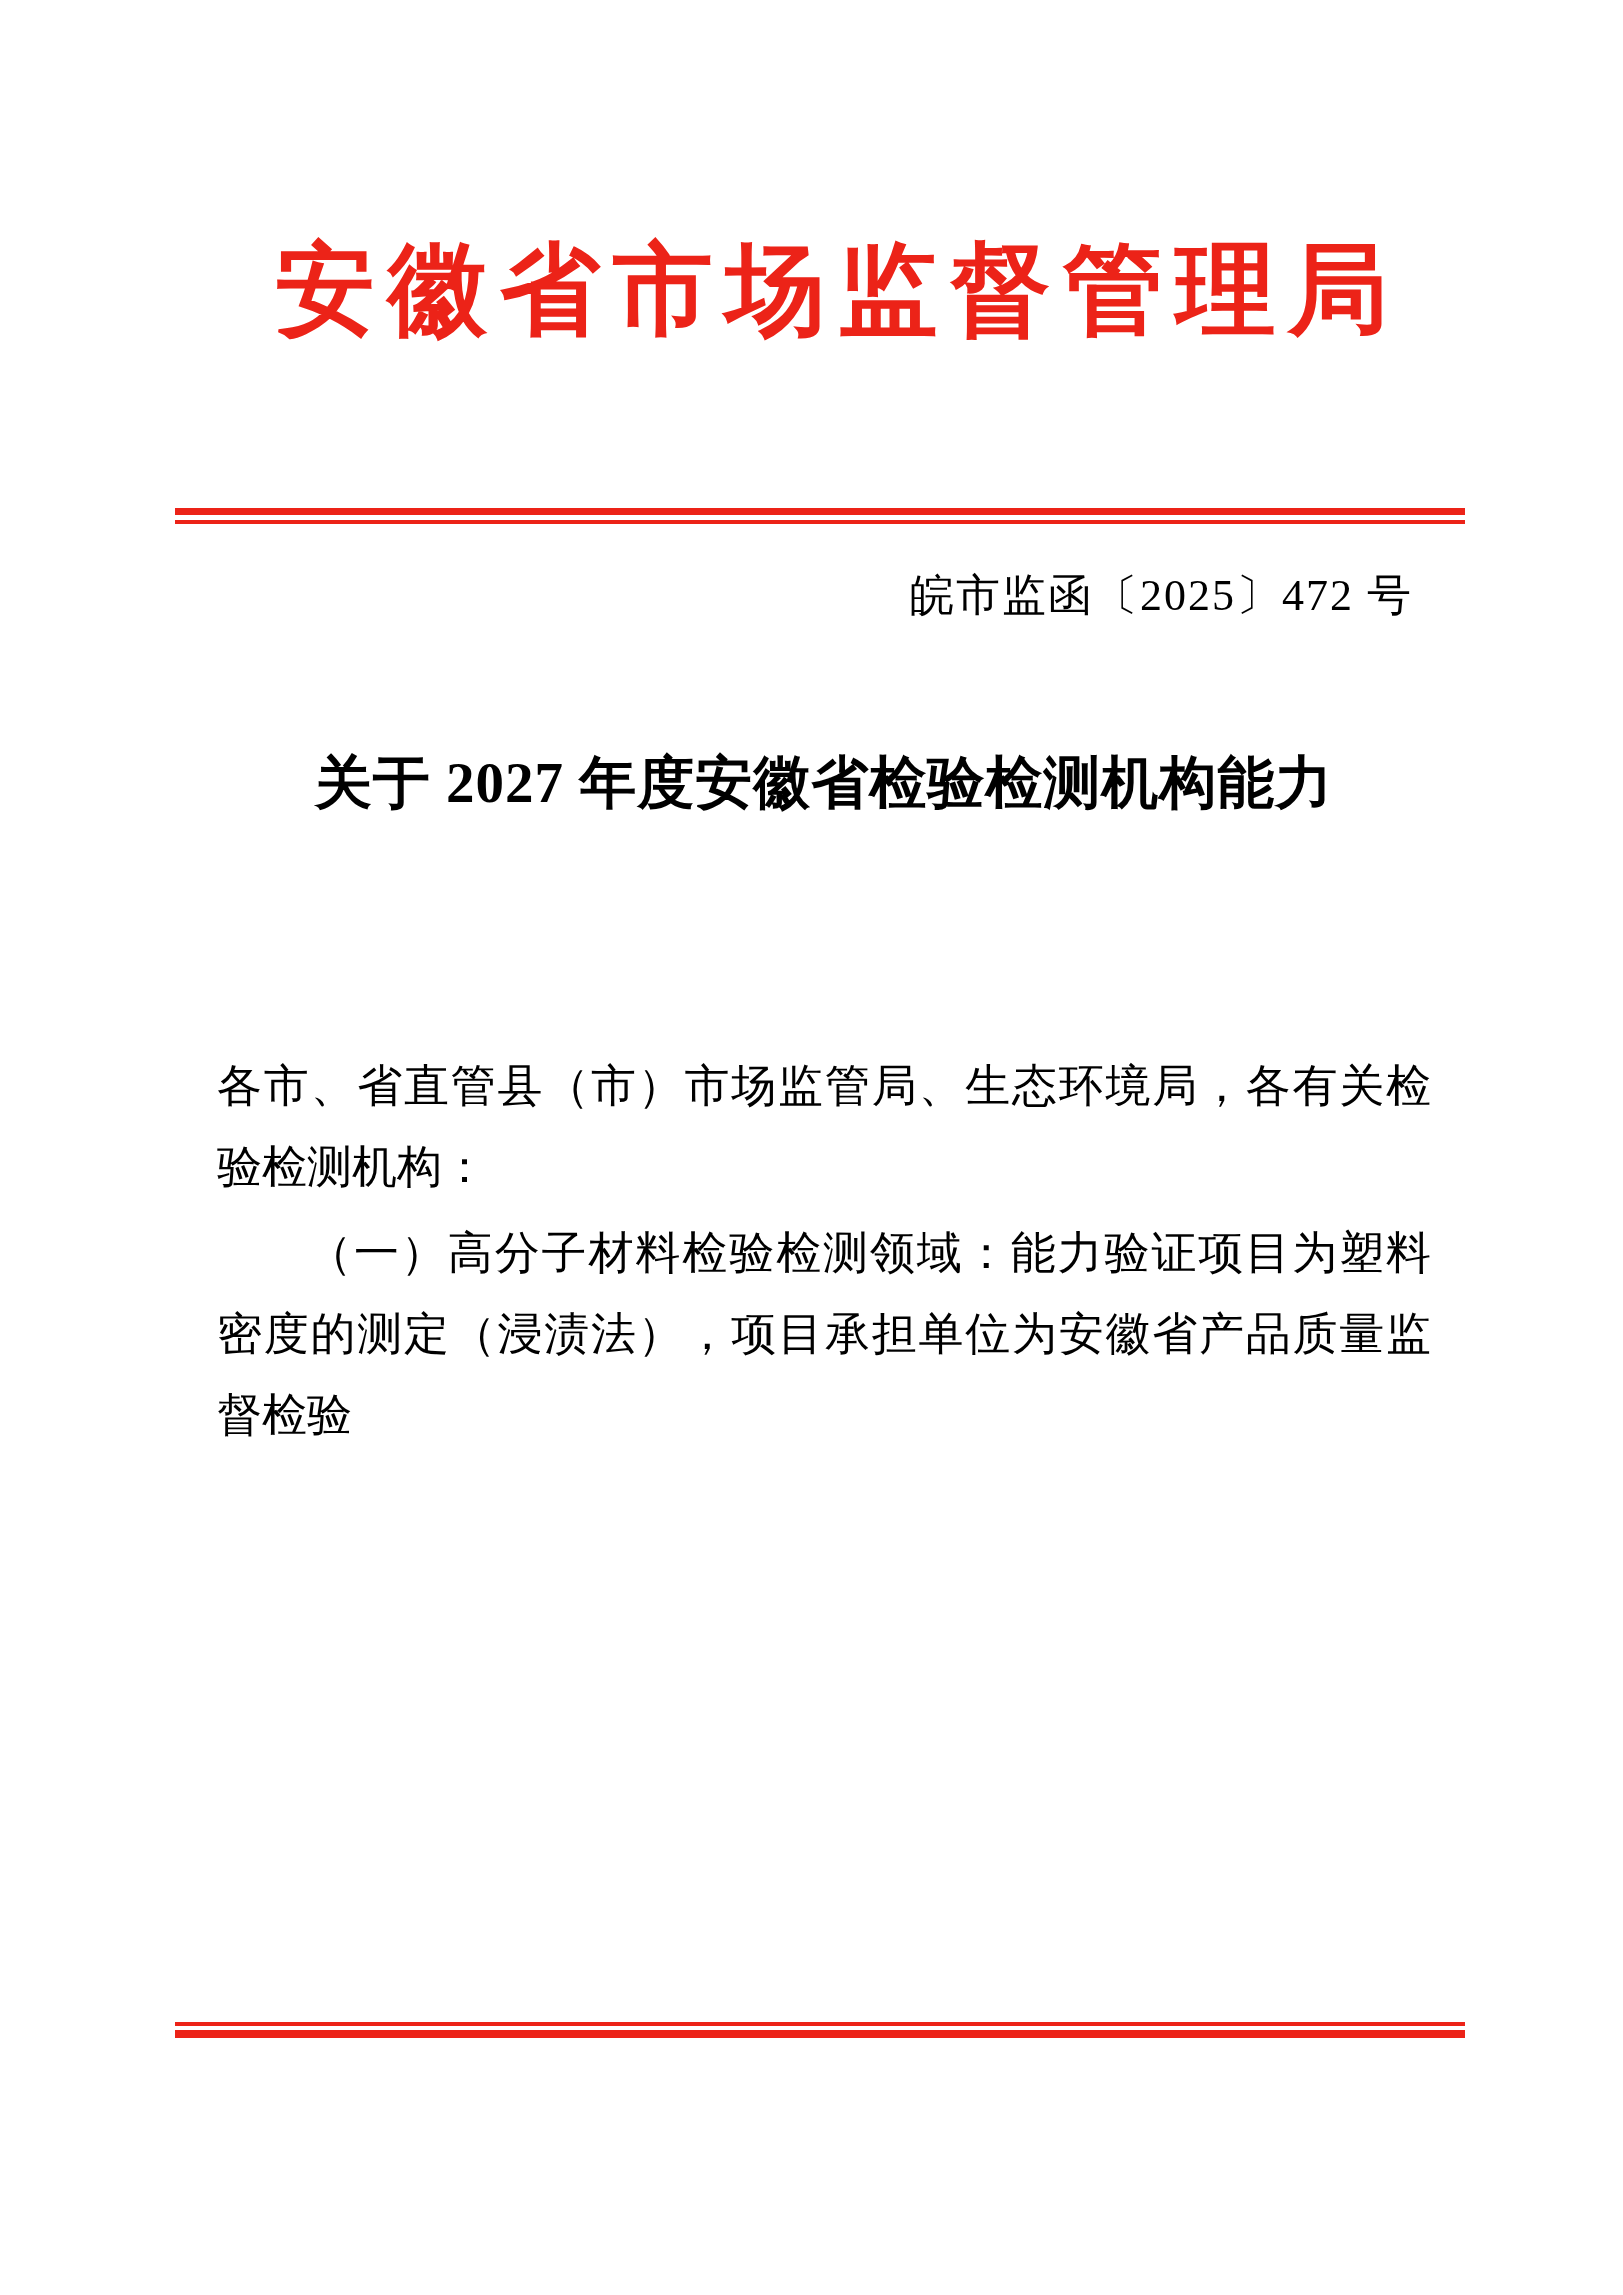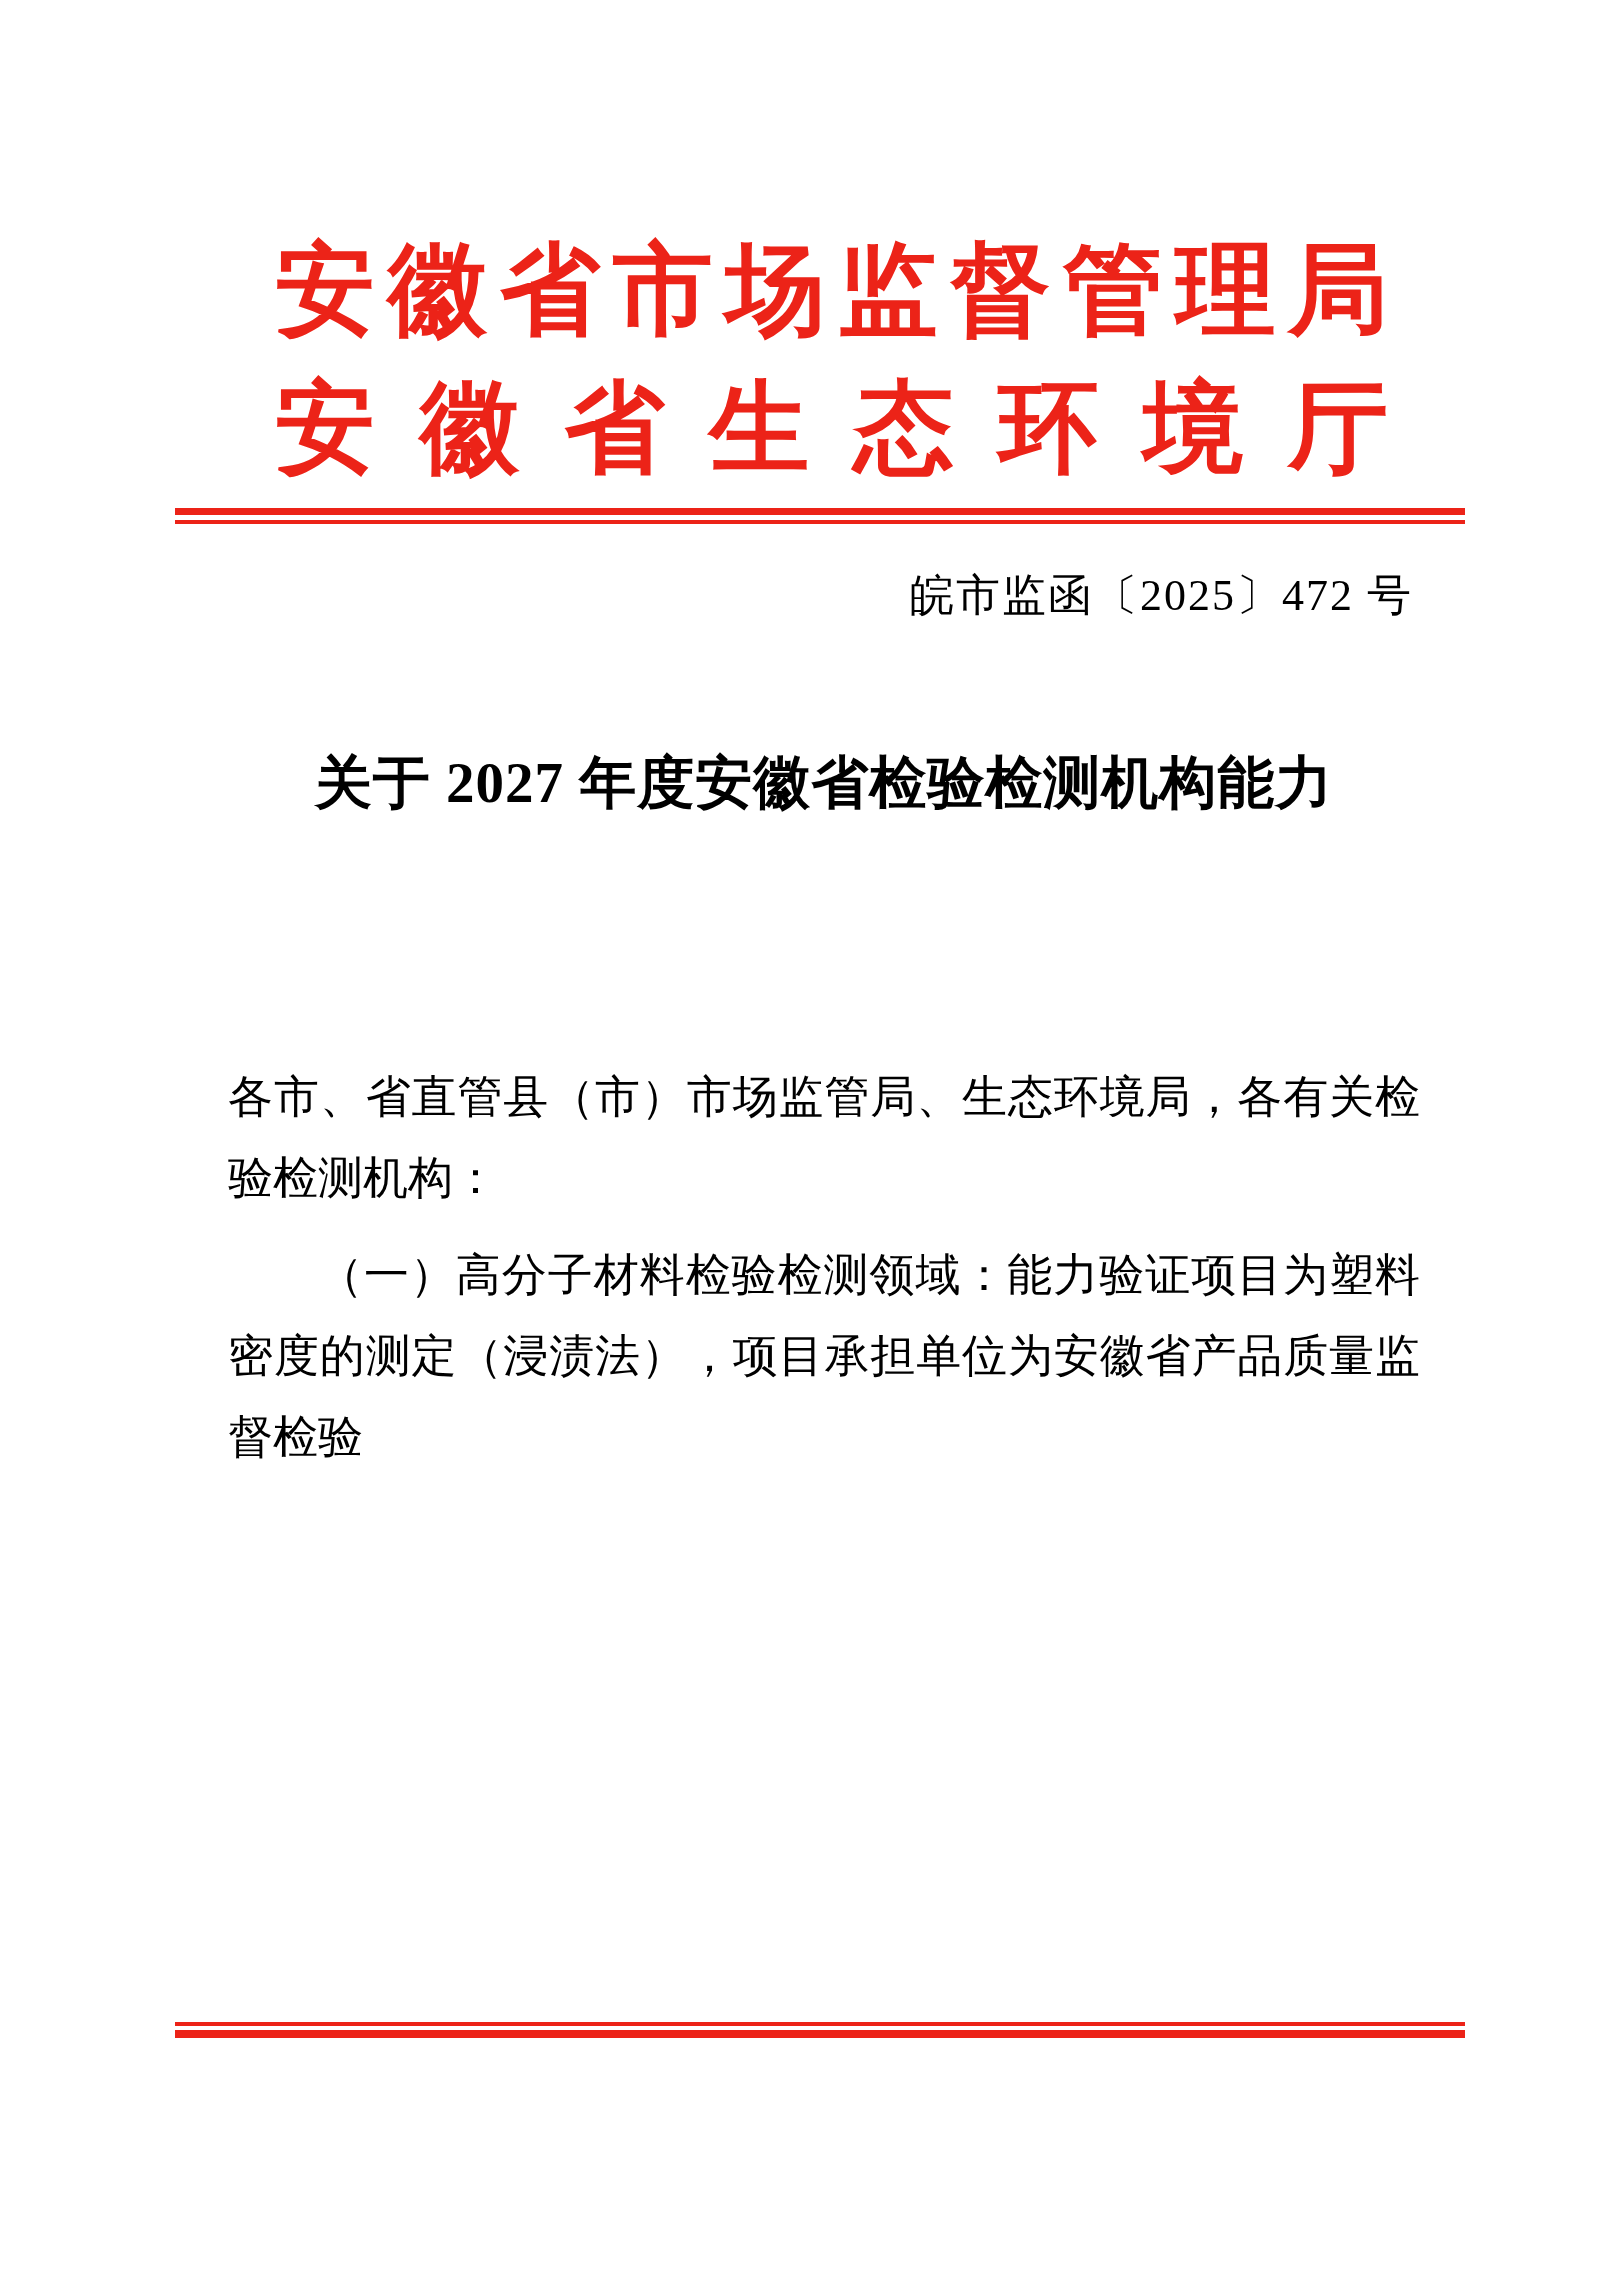--- a/index.html
+++ b/index.html
@@ -74,41 +74,40 @@
     position: absolute;
     left: 212px;
     width: 1224px;
     top: 1041px;
     font-size: 45px;
     line-height: 81px;
     text-align: justify;
     text-justify: inter-ideograph;
   }
   .doc-body p {
-    margin: 16px;
+    margin: 5px;
     padding: 0;
   }
   .para-indent {
     text-indent: 2em;
   }
   .section-heading {
     text-indent: 2em;
     font-weight: bold;
     font-family: "Liberation Sans", sans-serif;
     letter-spacing: 1px;
   }
 </style>
 </head>
 <body>
 
 <div class="page">
 
   <div class="org-line org-line-1">安徽省市场监督管理局</div>
 
-  <div class="org-line org-line-2">安徽省生态环境厅</div>
 
   <div class="rule rule-head-thick"></div>
   <div class="rule rule-head-thin"></div>
 
   <div class="doc-number">皖市监函〔2025〕472 号</div>
 
   <h1 class="doc-title">
     <div>关于 2027 年度安徽省检验检测机构能力</div>
   </h1>
 

